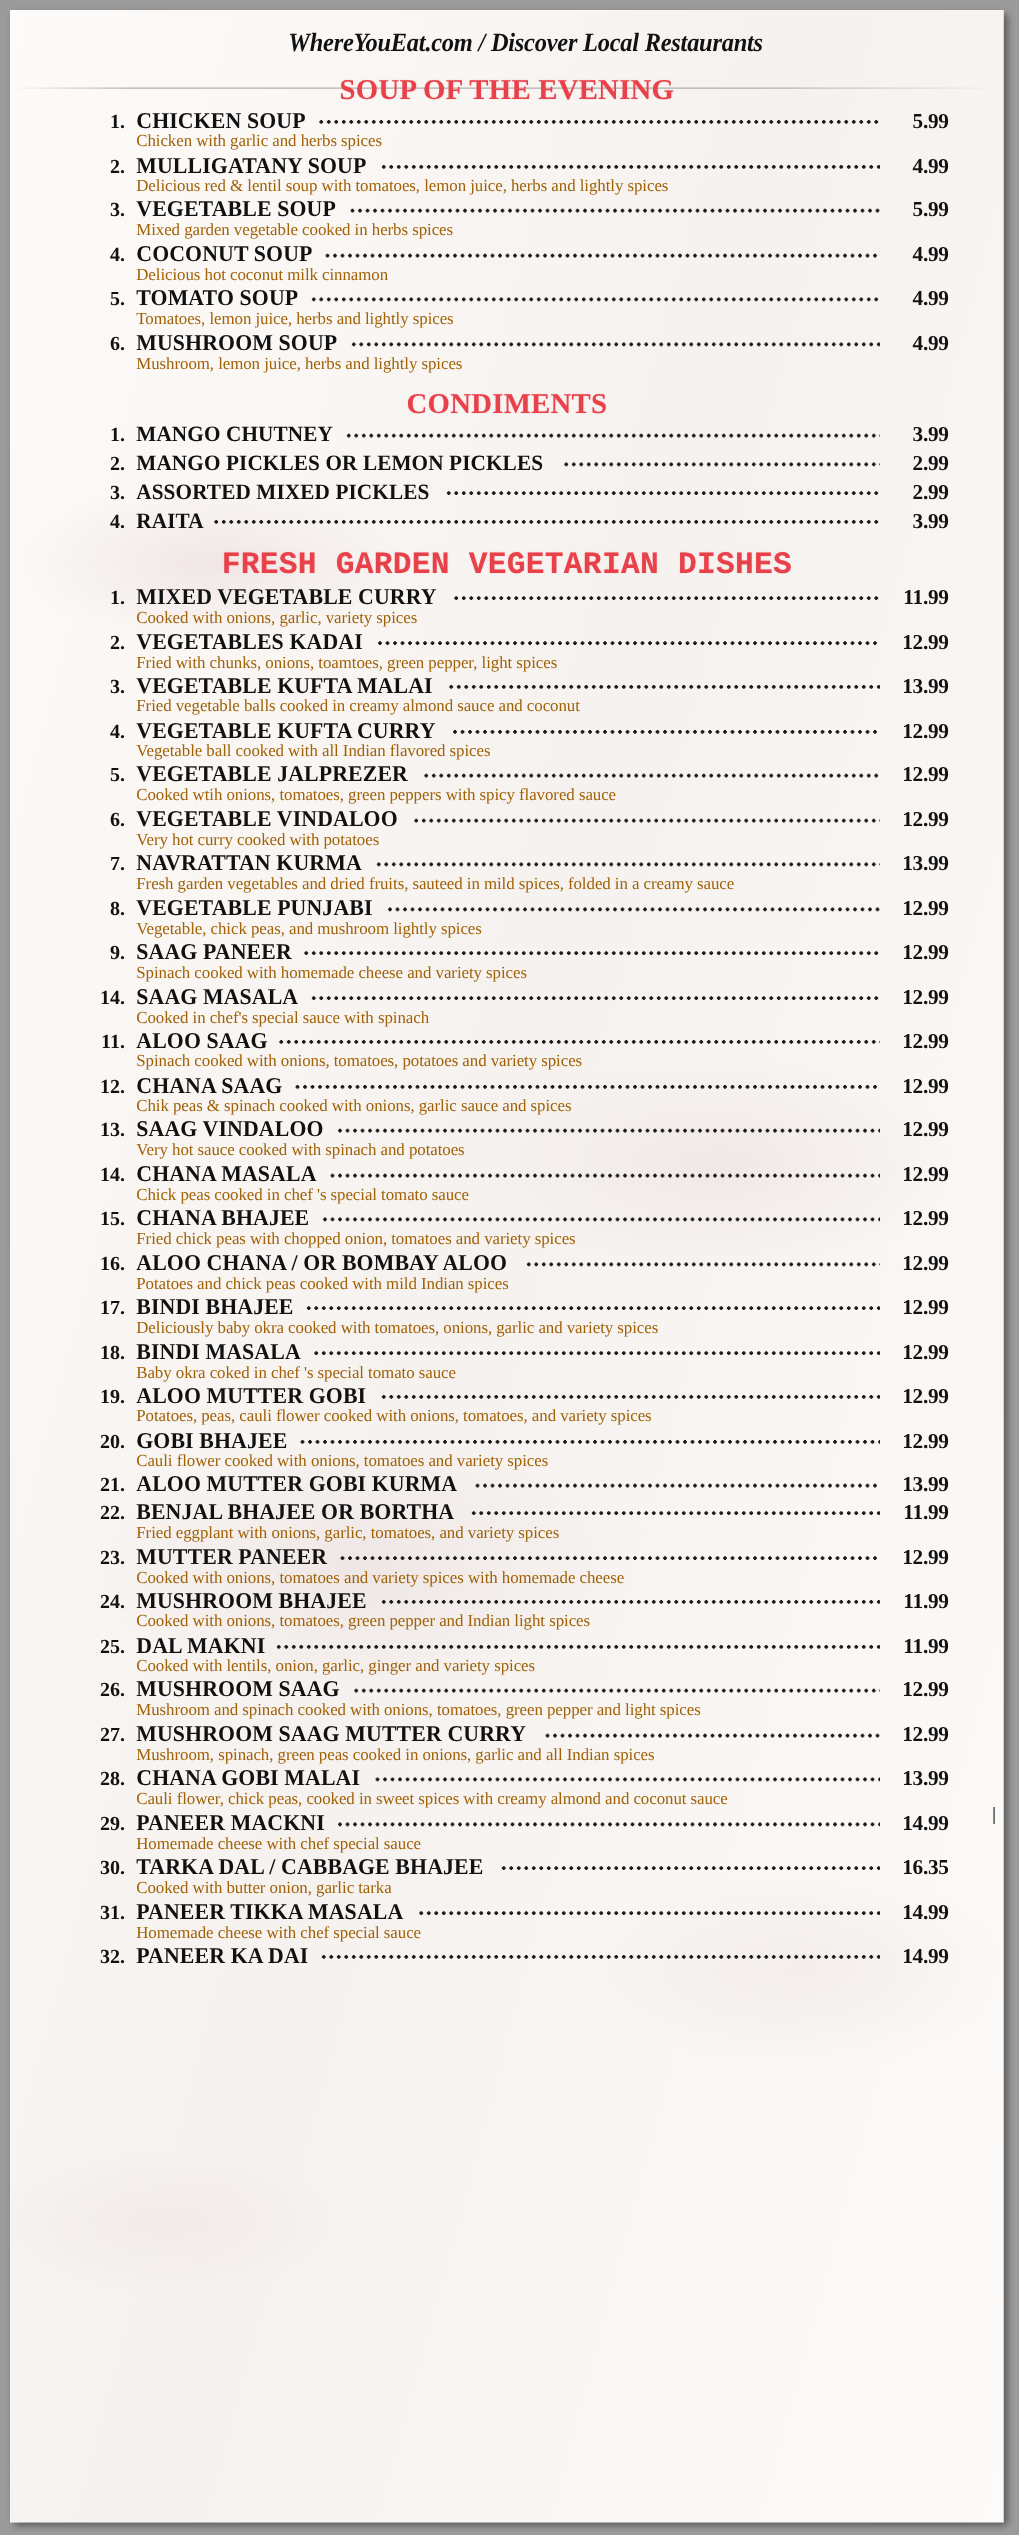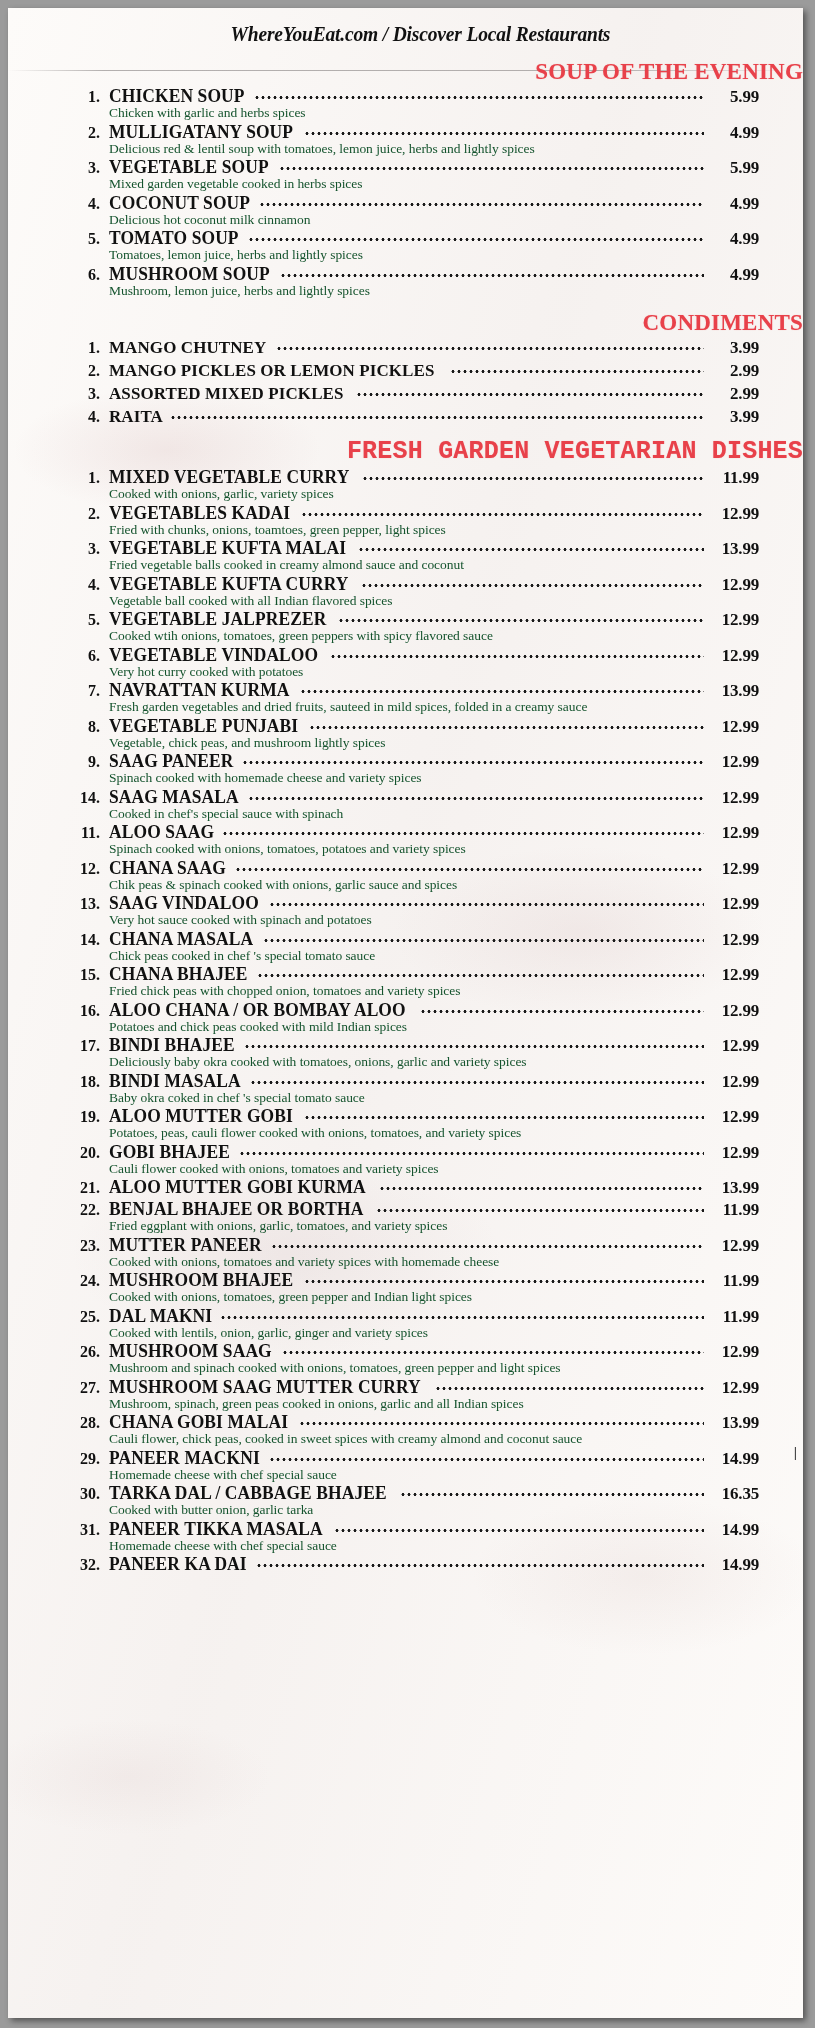--- a/index.html
+++ b/index.html
@@ -62,21 +62,21 @@
     letter-spacing: -.2px;
     color: #111;
     transform: scaleX(.93);
     transform-origin: right center;
     white-space: nowrap;
   }
 
   
   .section { margin: 0; }
   .section-title {
-    text-align: right;
+    text-align: center;
     color: #e8414a;
     font-weight: bold;
     font-size: 23px;
     letter-spacing: .2px;
     margin: 12px 0 1px 0;
     text-shadow: 0 0 1px rgba(232,65,74,.35);
   }
   .section-title.big { font-size: 25px; margin-top: 10px; font-family: Liberation Mono, monospace; }
 
   .list { list-style: none; margin: 0; padding: 0 44px 0 62px; }
@@ -128,21 +128,21 @@
     font-size: 17px;
     color: #111;
     min-width: 52px;
     text-align: right;
     letter-spacing: -.2px;
   }
   .desc {
     margin: -2px 0 0 39px;
     font-size: 13.5px;
     line-height: 15.5px;
-    color: #14532d;
+    color: #a16207;
     letter-spacing: -.05px;
     max-width: 600px;
   }
 
   
   .list.condiments .item { margin-bottom: 2px; }
   .list.condiments .name { font-size: 17.5px; }
 
   
   .stray-mark {

